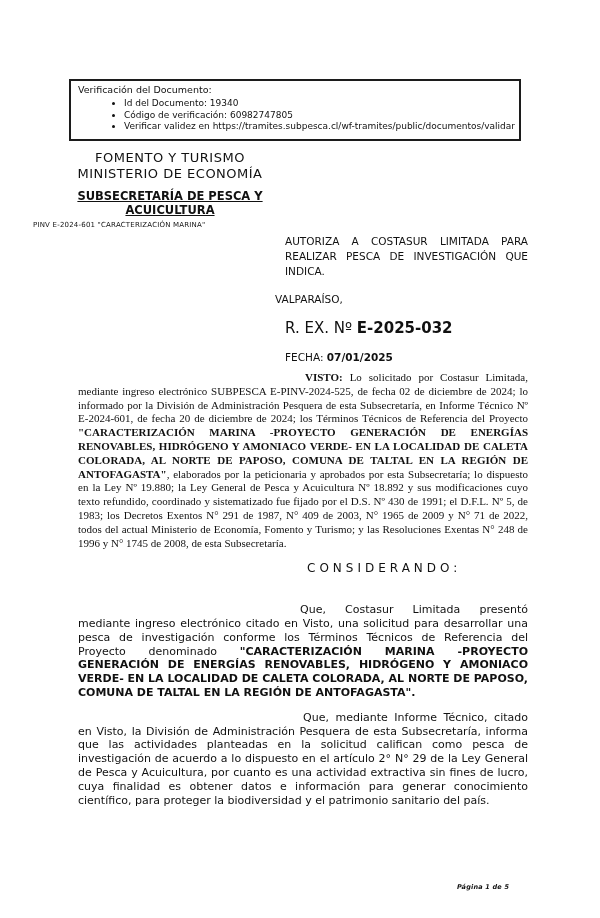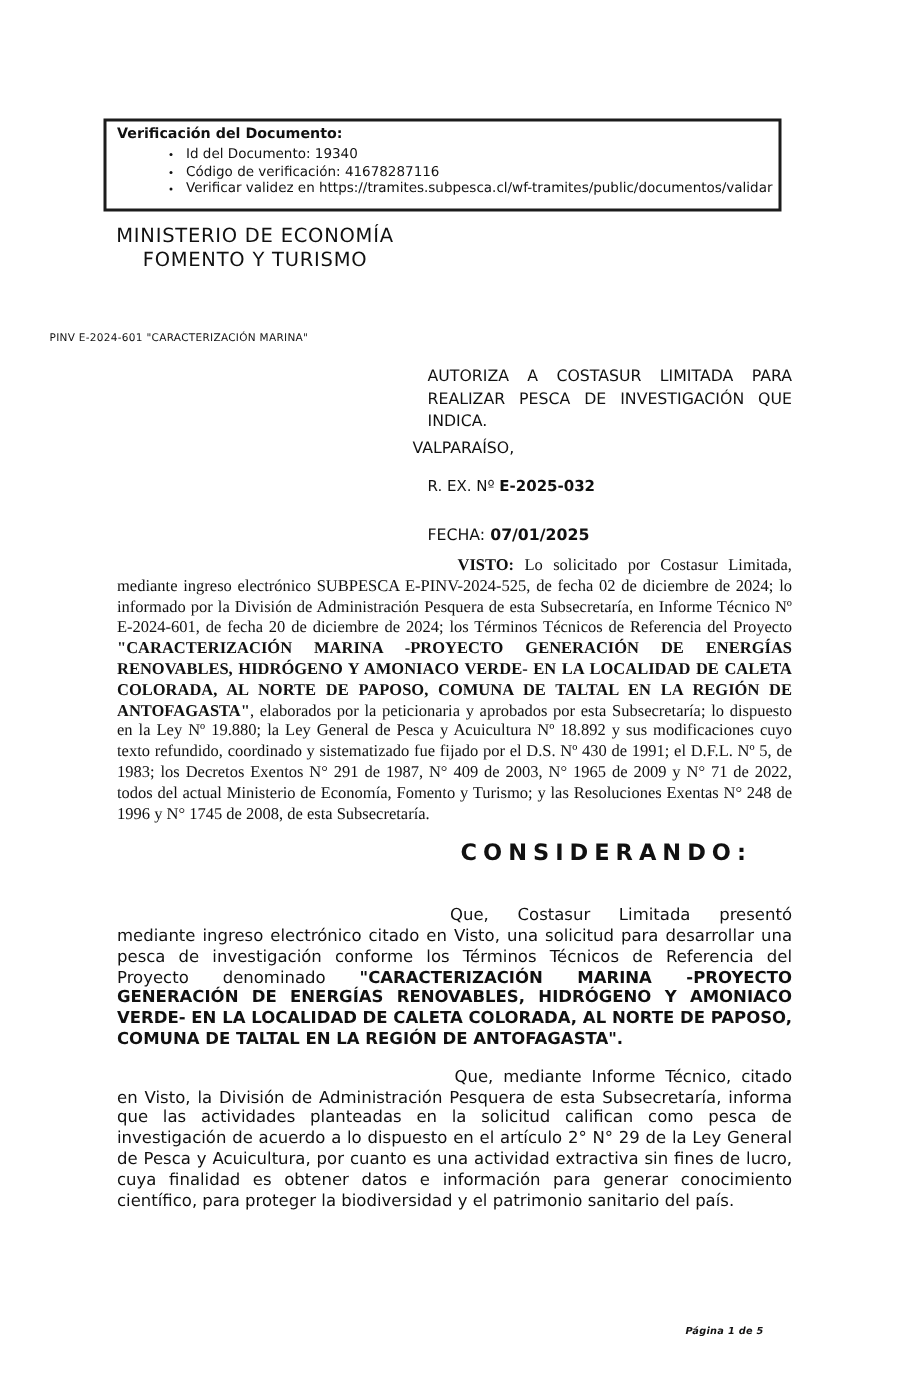--- a/index.html
+++ b/index.html
@@ -17,21 +17,21 @@
     background: #ffffff;
   }
 
   
   .verify-box {
     position: absolute; left: 69px; top: 79px; width: 452px;
     border: 2px solid #1c1c1c;
     padding: 3px 4px 6px 7px;
     background: #ffffff;
   }
-  .verify-title { font-weight: bold; font-size: 9.5px; line-height: 12px; }
+  .verify-title { font-weight: normal; font-size: 9.5px; line-height: 12px; }
   .verify-list { margin: 2px 0 0 0; padding-left: 46px; list-style-type: disc; }
   .verify-list li { font-size: 9px; line-height: 11.5px; }
 
   
   .letterhead {
     position: absolute; left: 34px; top: 150px; width: 272px;
     text-align: center;
   }
   .ministry-line { font-size: 13px; line-height: 16px; letter-spacing: 0.5px; }
   .subsec {
@@ -43,66 +43,66 @@
   .pinv {
     position: absolute; left: 33px; top: 221px;
     font-size: 7px; letter-spacing: 0.2px;
   }
 
   
   .subject {
     position: absolute; left: 285px; top: 234px; width: 243px;
     font-size: 10.5px; line-height: 15px;
     text-align: justify;
-    margin-top: 10px;
   }
   .city   { position: absolute; left: 275px; top: 293px; font-size: 10.5px; }
-  .resnum { position: absolute; left: 285px; top: 319px; font-size: 10px; }
+  .resnum { position: absolute; left: 285px; top: 319px; font-size: 15px; }
   .fecha  { position: absolute; left: 285px; top: 351px; font-size: 10.5px; }
   .b { font-weight: bold; }
 
   
   .body-text {
     position: absolute; left: 78px; top: 371px; width: 450px;
     font-size: 11px; line-height: 13.8px;
     text-align: justify;
   }
   .body-text p { margin: 0; }
   .p1 { text-indent: 227px; font-family: Liberation Serif, serif; }
   .considerando {
     margin: 12px 0 27px 229px;
-    font-weight: bold;
-    font-size: 15px;
+    font-weight: normal;
+    font-size: 12px;
     letter-spacing: 4px;
   }
   .p2 { text-indent: 222px; margin-bottom: 11px !important; }
   .p3 { text-indent: 225px; }
 
   .footer {
     position: absolute; left: 457px; top: 883px;
     font-size: 6.5px; font-weight: bold; letter-spacing: 0.2px; font-style: italic;
   }
 </style>
 </head>
 <body>
 
 <div class="page">
 
   <div class="verify-box">
     <div class="verify-title">Verificación del Documento:</div>
     <ul class="verify-list">
       <li>Id del Documento: 19340</li>
-      <li>Código de verificación: 41678287116</li>
+      <li>Código de verificación: 60982747805</li>
       <li>Verificar validez en https://tramites.subpesca.cl/wf-tramites/public/documentos/validar</li>
     </ul>
   </div>
 
   <div class="letterhead">
+    <div class="ministry-line">FOMENTO Y TURISMO</div>
     <div class="ministry-line">MINISTERIO DE ECONOMÍA</div>
-    <div class="ministry-line">FOMENTO Y TURISMO</div>
+    <div class="subsec">SUBSECRETARÍA DE PESCA Y ACUICULTURA</div>
   </div>
 
   <div class="pinv">PINV E-2024-601 "CARACTERIZACIÓN MARINA"</div>
 
   <div class="subject">AUTORIZA A COSTASUR LIMITADA PARA REALIZAR PESCA DE INVESTIGACIÓN QUE INDICA.</div>
 
   <div class="city">VALPARAÍSO,</div>
 
   <div class="resnum"><span>R. EX. Nº </span><span class="b">E-2025-032</span></div>
 

